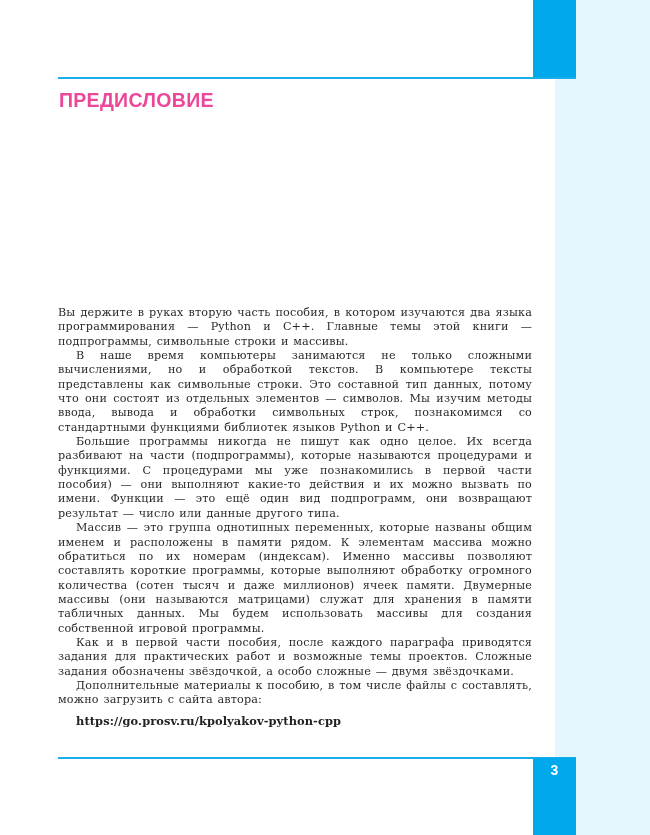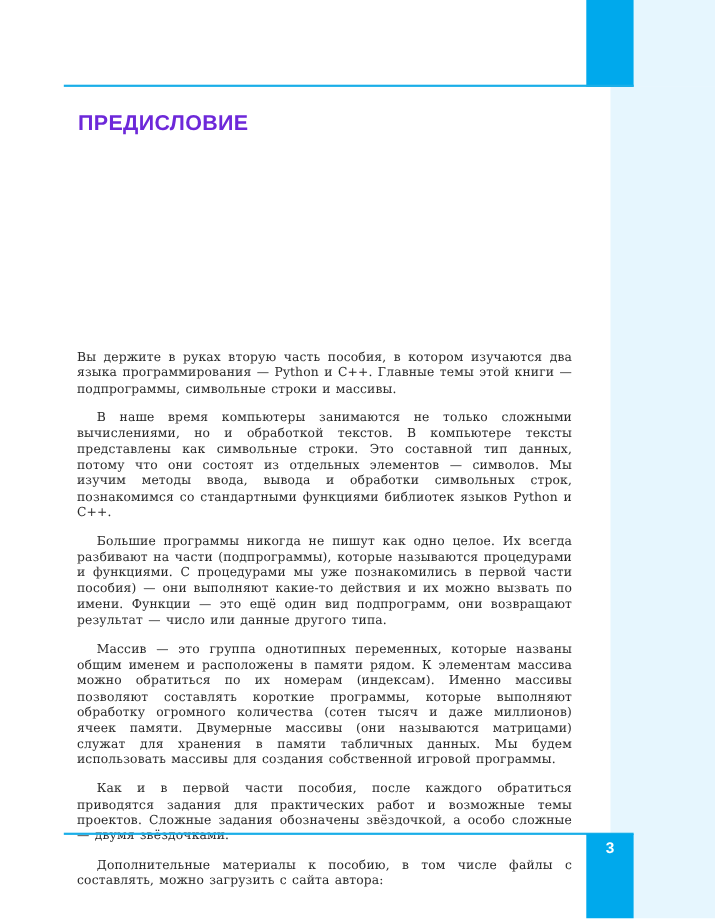--- a/index.html
+++ b/index.html
@@ -44,43 +44,43 @@
       left: 58px;
       top: 77px;
       width: 518px;
       height: 2px;
       background: #1aaee8;
     }
     .heading {
       position: absolute;
       left: 59px;
       top: 89px;
-      margin: 12px;
+      margin: 0;
       font-family: "Liberation Sans", sans-serif;
       font-weight: bold;
       font-size: 19.5px;
       letter-spacing: 0.3px;
-      color: #6d28d9;
+      color: #ec4899;
       line-height: 22px;
     }
     .body-text {
       position: absolute;
       left: 58px;
       top: 306px;
       width: 474px;
       font-family: "DejaVu Serif", serif;
       font-size: 11.2px;
       line-height: 14.35px;
       color: #2a2a2a;
       text-align: justify;
       letter-spacing: 0.15px;
       word-spacing: 1px;
     }
     .body-text p {
-      margin: 12px;
+      margin: 0;
       text-indent: 18px;
     }
     .body-text p.first {
       text-indent: 0;
     }
     .url-line {
       margin: 6px 0 0 0;
       padding-left: 18px;
       font-weight: bold;
       color: #222;
@@ -123,21 +123,22 @@
 <div class="top-tab"></div>
 <div class="top-rule"></div>
 
 <h1 class="heading">ПРЕДИСЛОВИЕ</h1>
 
 <div class="body-text">
   <p class="first">Вы держите в руках вторую часть пособия, в котором изучаются два языка программирования — Python и C++. Главные темы этой книги — подпрограммы, символьные строки и массивы.</p>
   <p>В наше время компьютеры занимаются не только сложными вычислениями, но и обработкой текстов. В компьютере тексты представлены как символьные строки. Это составной тип данных, потому что они состоят из отдельных элементов — символов. Мы изучим методы ввода, вывода и обработки символьных строк, познакомимся со стандартными функциями библиотек языков Python и C++.</p>
   <p>Большие программы никогда не пишут как одно целое. Их всегда разбивают на части (подпрограммы), которые называются процедурами и функциями. С процедурами мы уже познакомились в первой части пособия) — они выполняют какие-то действия и их можно вызвать по имени. Функции — это ещё один вид подпрограмм, они возвращают результат — число или данные другого типа.</p>
   <p>Массив — это группа однотипных переменных, которые названы общим именем и расположены в памяти рядом. К элементам массива можно обратиться по их номерам (индексам). Именно массивы позволяют составлять короткие программы, которые выполняют обработку огромного количества (сотен тысяч и даже миллионов) ячеек памяти. Двумерные массивы (они называются матрицами) служат для хранения в памяти табличных данных. Мы будем использовать массивы для создания собственной игровой программы.</p>
-  <p>Как и в первой части пособия, после каждого обратиться приводятся задания для практических работ и возможные темы проектов. Сложные задания обозначены звёздочкой, а особо сложные — двумя звёздочками.</p>
+  <p>Как и в первой части пособия, после каждого параграфа приводятся задания для практических работ и возможные темы проектов. Сложные задания обозначены звёздочкой, а особо сложные — двумя звёздочками.</p>
   <p>Дополнительные материалы к пособию, в том числе файлы с составлять, можно загрузить с сайта автора:</p>
+  <div class="url-line">https://go.prosv.ru/kpolyakov-python-cpp</div>
 </div>
 
 <div class="bottom-rule"></div>
 
 <div class="page-tab">
   <div class="page-number">3</div>
 </div>
 
 </body></html>

